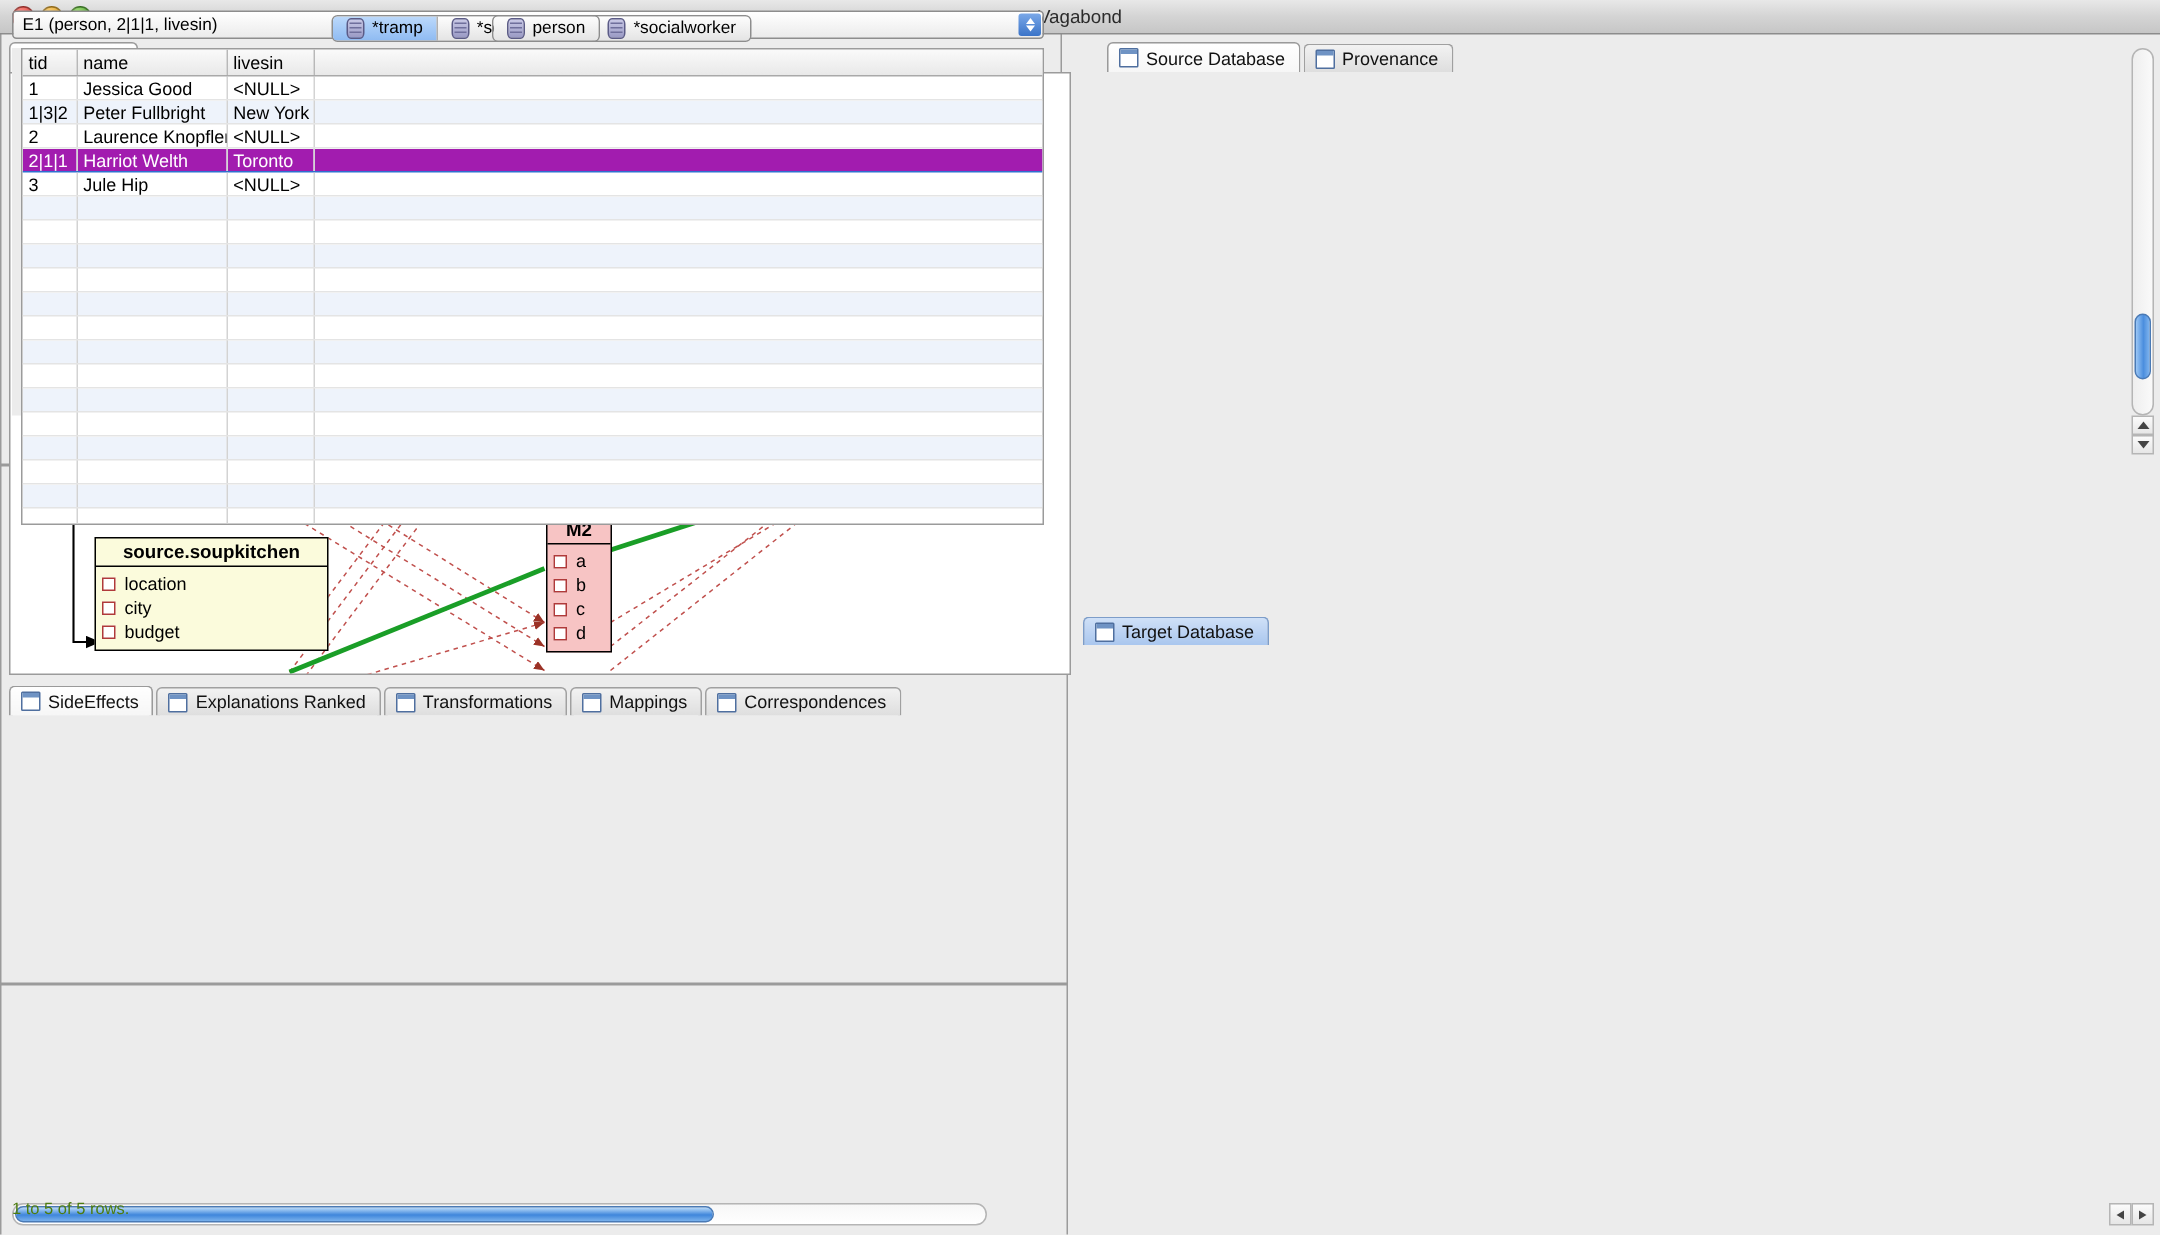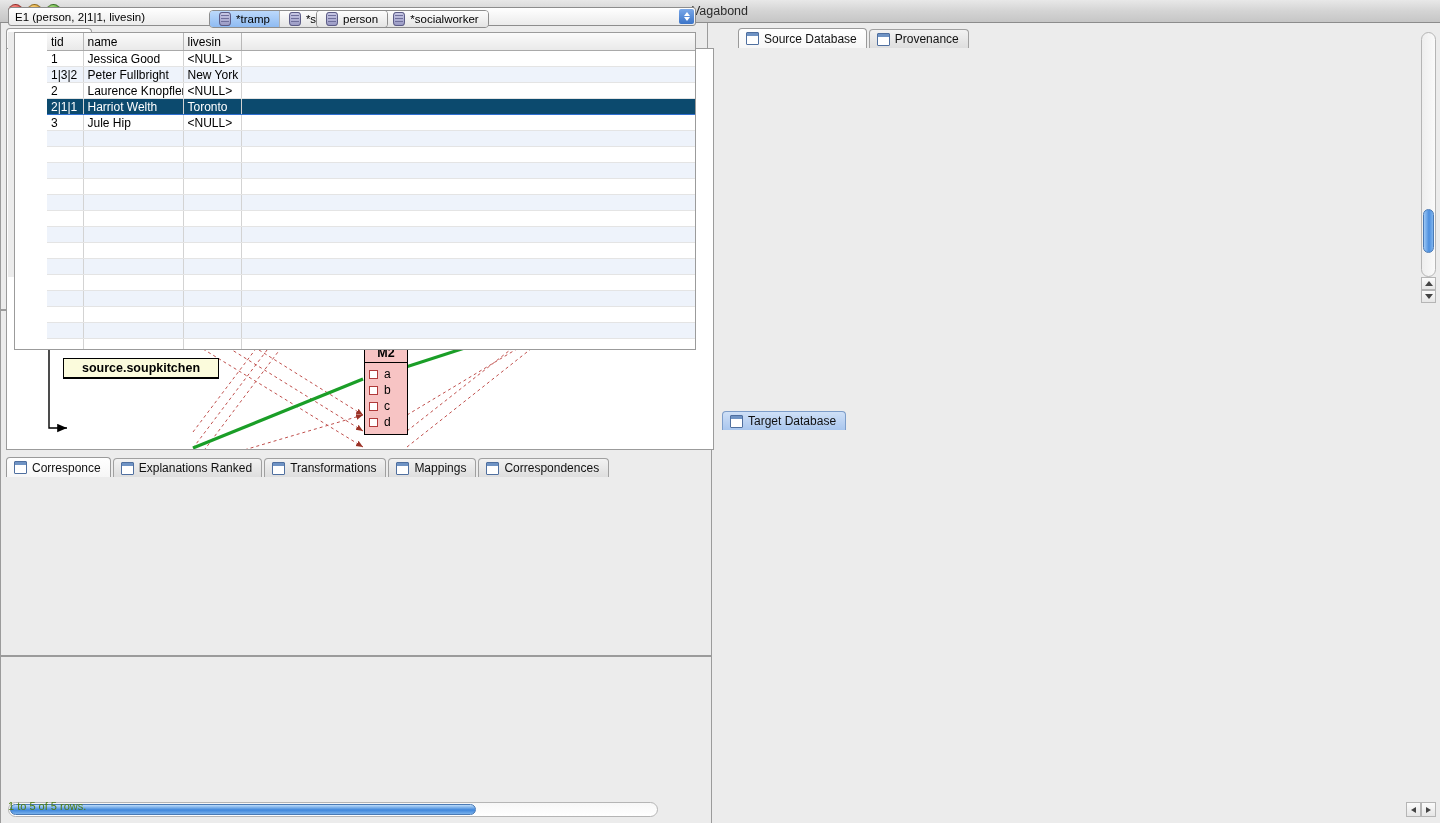--- a/index.html
+++ b/index.html
@@ -172,29 +172,30 @@
 
   
   .statusbar{position:absolute;left:8px;top:800px;font-size:11px;color:#4d7c0f;}
 
   
   #srcpanel{left:722px;top:48px;width:712px;height:346px;background:#ececec;
     border:1px solid #9b9b9b;box-sizing:border-box;}
   #tgtpanel{left:722px;top:430px;width:712px;height:366px;background:#ececec;
     border:1px solid #9b9b9b;box-sizing:border-box;}
   .inner-white{
-    position:absolute;background:#fff;border:1px solid #9b9b9b;box-sizing:border-box;padding-left:32px;
+    position:absolute;background:#fff;border:1px solid #9b9b9b;box-sizing:border-box;
   }
 
   
   .segmented{
     position:absolute;display:flex;height:18px;
     border:1px solid #8d8d8d;border-radius:4px;overflow:hidden;
     box-sizing:border-box;
     background:linear-gradient(to bottom,#fdfdfd,#e4e4e4);
+    margin-left:12px;
   }
   .seg{
     display:flex;align-items:center;gap:5px;padding:0 9px;
     font-size:11.5px;border-right:1px solid #b0b0b0;
     background:linear-gradient(to bottom,#fdfdfd,#e4e4e4);
   }
   .seg:last-child{border-right:none;}
   .seg.on{background:linear-gradient(to bottom,#bcd9fb,#8fbbf2);}
   .db-ico{
     width:10px;height:12px;flex:none;border-radius:3px/4px;
@@ -214,21 +215,21 @@
     border-right:1px solid #b8b8b8;border-bottom:1px solid #a9a9a9;
     font-weight:normal;text-align:left;padding:1px 4px;height:15px;
     white-space:nowrap;overflow:hidden;
   }
   table.grid td{
     border-right:1px solid #d3d3d3;border-bottom:1px solid #e4e4e4;
     padding:0 4px;height:15px;white-space:nowrap;overflow:hidden;
   }
   tr.alt{background:#eef3fb;}
   tr.sel-gray td{background:#d0d0d0;}
-  tr.sel-blue td{background:#0c4a6e;color:#fff;border-bottom-color:#2f6fd0;}
+  tr.sel-blue td{background:#a21caf;color:#fff;border-bottom-color:#2f6fd0;}
   .lastcol{border-right:none !important;}
 </style>
 </head>
 <body>
 
 <div class="app">
 
   <div class="titlebar">
     <div class="lights">
       <div class="light l-close"></div>
@@ -342,20 +343,34 @@
           </div>
         <div class="attr">
             <span class="bullet"></span>
             <span>worksfor</span>
           </div>
       </div>
     </div>
 
     <div class="node n-src" style="left:56px;top:309px;width:156px;">
       <div class="hdr">source.soupkitchen</div>
+      <div class="attrs">
+        <div class="attr">
+            <span class="bullet"></span>
+            <span>location</span>
+          </div>
+        <div class="attr">
+            <span class="bullet"></span>
+            <span>city</span>
+          </div>
+        <div class="attr">
+            <span class="bullet"></span>
+            <span>budget</span>
+          </div>
+      </div>
     </div>
 
     <div class="node n-map" style="left:357px;top:23px;width:44px;">
       <div class="hdr">M1</div>
       <div class="attrs">
         <div class="attr">
             <span class="bullet"></span>
             <span>a</span>
           </div>
         <div class="attr">
@@ -426,21 +441,21 @@
     </div>
 
     <div class="clabel" style="left:348px;top:177px;">C1</div>
     <div class="clabel" style="left:376px;top:206px;">C2</div>
     <div class="clabel" style="left:348px;top:276px;">C3</div>
   </div>
 
   <div class="tabstrip" id="lowertabs">
     <div class="tab active">
       <span class="tab-ico"></span>
-      <span>Corresponce</span>
+      <span>SideEffects</span>
     </div>
     <div class="tab">
       <span class="tab-ico"></span>
       <span>Explanations Ranked</span>
     </div>
     <div class="tab">
       <span class="tab-ico"></span>
       <span>Transformations</span>
     </div>
     <div class="tab">

